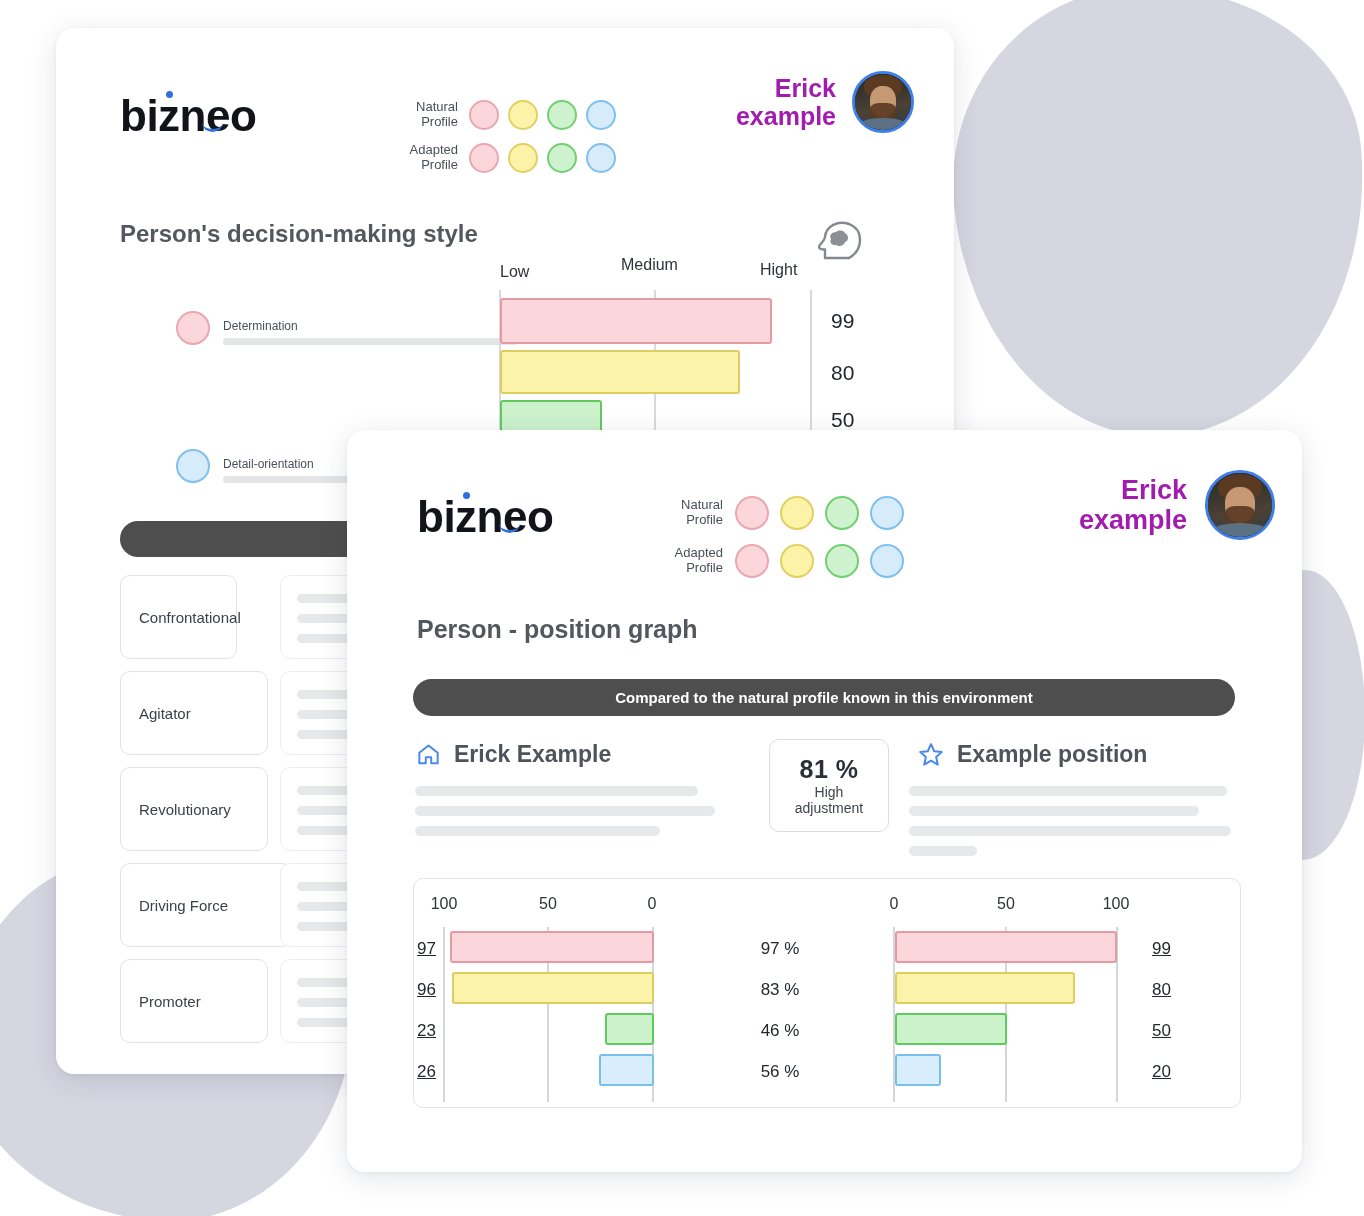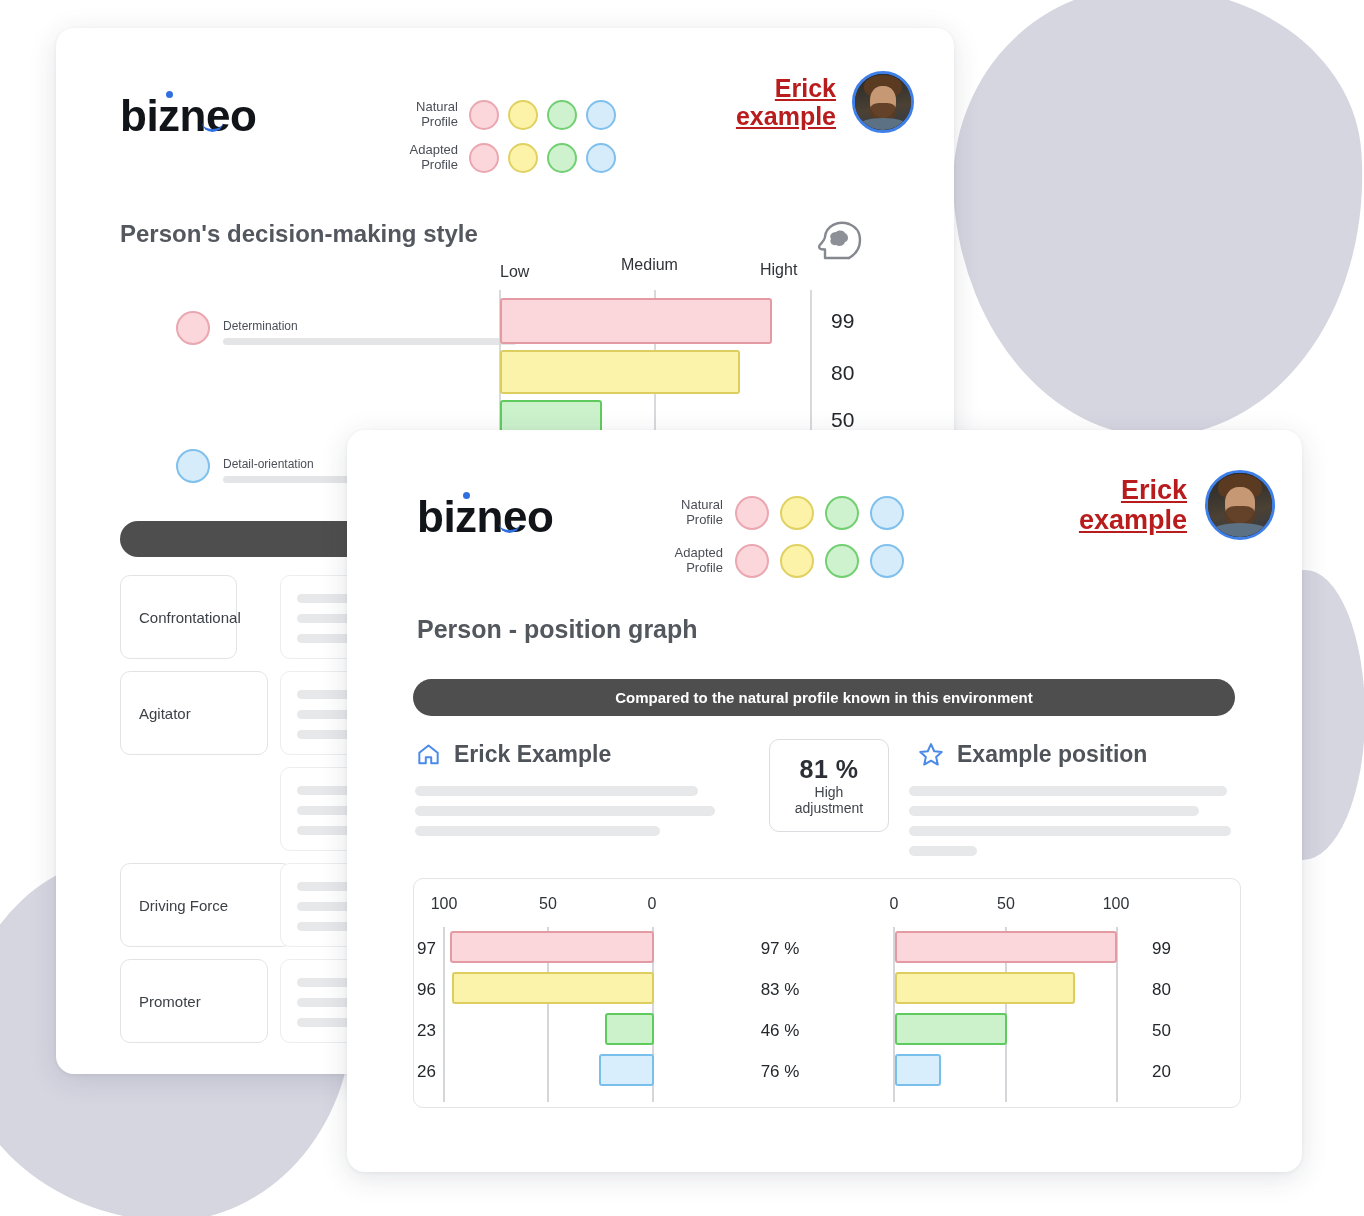--- a/index.html
+++ b/index.html
@@ -58,21 +58,21 @@
   }
   .dots { display: flex; }
   .cdot { border-radius: 50%; }
   .c-pink   { background: #fbd7dc; border: 2px solid #eaa7b0; }
   .c-yellow { background: #fcf3a8; border: 2px solid #e0d162; }
   .c-green  { background: #cdf2cd; border: 2px solid #72cf72; }
   .c-blue   { background: #d6ecfb; border: 2px solid #7fc0ec; }
 
   
   .person { display: flex; align-items: center; }
-  .person-name { color: #b91c1c; font-weight: 700; text-align: right; line-height: 1.12; white-space: pre-line; text-decoration: underline; }
+  .person-name { color: #a21caf; font-weight: 700; text-align: right; line-height: 1.12; white-space: pre-line; }
   .avatar {
     border-radius: 50%; overflow: hidden; position: relative;
     border: 3px solid #3f7fe8; background: #1d2230; flex: none;
   }
   .avatar .ph { position: absolute; inset: 0; background:
       linear-gradient(170deg,#2b2a26 0%,#3a362f 35%,#4c4134 60%,#2f3a46 100%); }
   .avatar .hair { position: absolute; left: 16%; top: 2%; width: 68%; height: 40%;
       background: #5b3a22; border-radius: 50% 50% 42% 42%; }
   .avatar .face { position: absolute; left: 26%; top: 22%; width: 48%; height: 56%;
       background: #c79874; border-radius: 44% 44% 48% 48%; }
@@ -130,21 +130,21 @@
     align-items: center; justify-content: center; text-align: center;
   }
   .adj-pct { font-size: 25px; font-weight: 700; color: #2c3036; letter-spacing: .5px; }
   .adj-sub { font-size: 14px; color: #3f444b; line-height: 1.15; }
 
   .graph-frame {
     position: absolute; border: 1px solid #e3e4e6; border-radius: 10px; background:#fff;
   }
   .tick { position: absolute; font-size: 16px; color: #2f3338; }
   .vrule { position: absolute; width: 2px; background: #d4d6d9; }
-  .rowval { position: absolute; font-size: 17px; color: #24282d; }
+  .rowval { position: absolute; font-size: 17px; color: #24282d; text-decoration: underline; }
   .pctval { position: absolute; font-size: 17px; color: #24282d; }
 </style>
 </head>
 <body>
 
 <div id="stage">
 
   <div class="blob blob-tr"></div>
   <div class="blob blob-r"></div>
   <div class="blob blob-bl"></div>
@@ -250,20 +250,23 @@
 
     <div class="tile" style="left:64px;top:643px;width:148px;height:84px;">
       <span>Agitator</span>
     </div>
     <div class="skel-box" style="left:224px;top:643px;width:300px;height:84px;">
       <span class="skel-line" style="left:16px;top:18px;width:250px;"></span>
       <span class="skel-line" style="left:16px;top:38px;width:250px;"></span>
       <span class="skel-line" style="left:16px;top:58px;width:250px;"></span>
     </div>
 
+    <div class="tile" style="left:64px;top:739px;width:148px;height:84px;">
+      <span>Revolutionary</span>
+    </div>
     <div class="skel-box" style="left:224px;top:739px;width:300px;height:84px;">
       <span class="skel-line" style="left:16px;top:18px;width:250px;"></span>
       <span class="skel-line" style="left:16px;top:38px;width:250px;"></span>
       <span class="skel-line" style="left:16px;top:58px;width:250px;"></span>
     </div>
 
     <div class="tile" style="left:64px;top:835px;width:172px;height:84px;">
       <span>Driving Force</span>
     </div>
     <div class="skel-box" style="left:224px;top:835px;width:300px;height:84px;">
@@ -374,21 +377,21 @@
       <div class="hbar b-blue" style="left:185px;top:175px;width: 55px;height:32px;"></div>
 
       <span class="rowval" style="left:-26px;top: 60px;width:48px;text-align:right;">97</span>
       <span class="rowval" style="left:-26px;top:101px;width:48px;text-align:right;">96</span>
       <span class="rowval" style="left:-26px;top:142px;width:48px;text-align:right;">23</span>
       <span class="rowval" style="left:-26px;top:183px;width:48px;text-align:right;">26</span>
 
       <span class="pctval" style="left:330px;top: 60px;width:72px;text-align:center;">97 %</span>
       <span class="pctval" style="left:330px;top:101px;width:72px;text-align:center;">83 %</span>
       <span class="pctval" style="left:330px;top:142px;width:72px;text-align:center;">46 %</span>
-      <span class="pctval" style="left:330px;top:183px;width:72px;text-align:center;">76 %</span>
+      <span class="pctval" style="left:330px;top:183px;width:72px;text-align:center;">56 %</span>
 
       <span class="tick" style="left:450px;top:16px;width:60px;text-align:center;">0</span>
       <span class="tick" style="left:562px;top:16px;width:60px;text-align:center;">50</span>
       <span class="tick" style="left:672px;top:16px;width:60px;text-align:center;">100</span>
 
       <div class="vrule" style="left:479px;top:48px;height:175px;"></div>
       <div class="vrule" style="left:591px;top:48px;height:175px;"></div>
       <div class="vrule" style="left:702px;top:48px;height:175px;"></div>
 
       <div class="hbar b-pink" style="left:481px;top: 52px;width:222px;height:32px;"></div>

